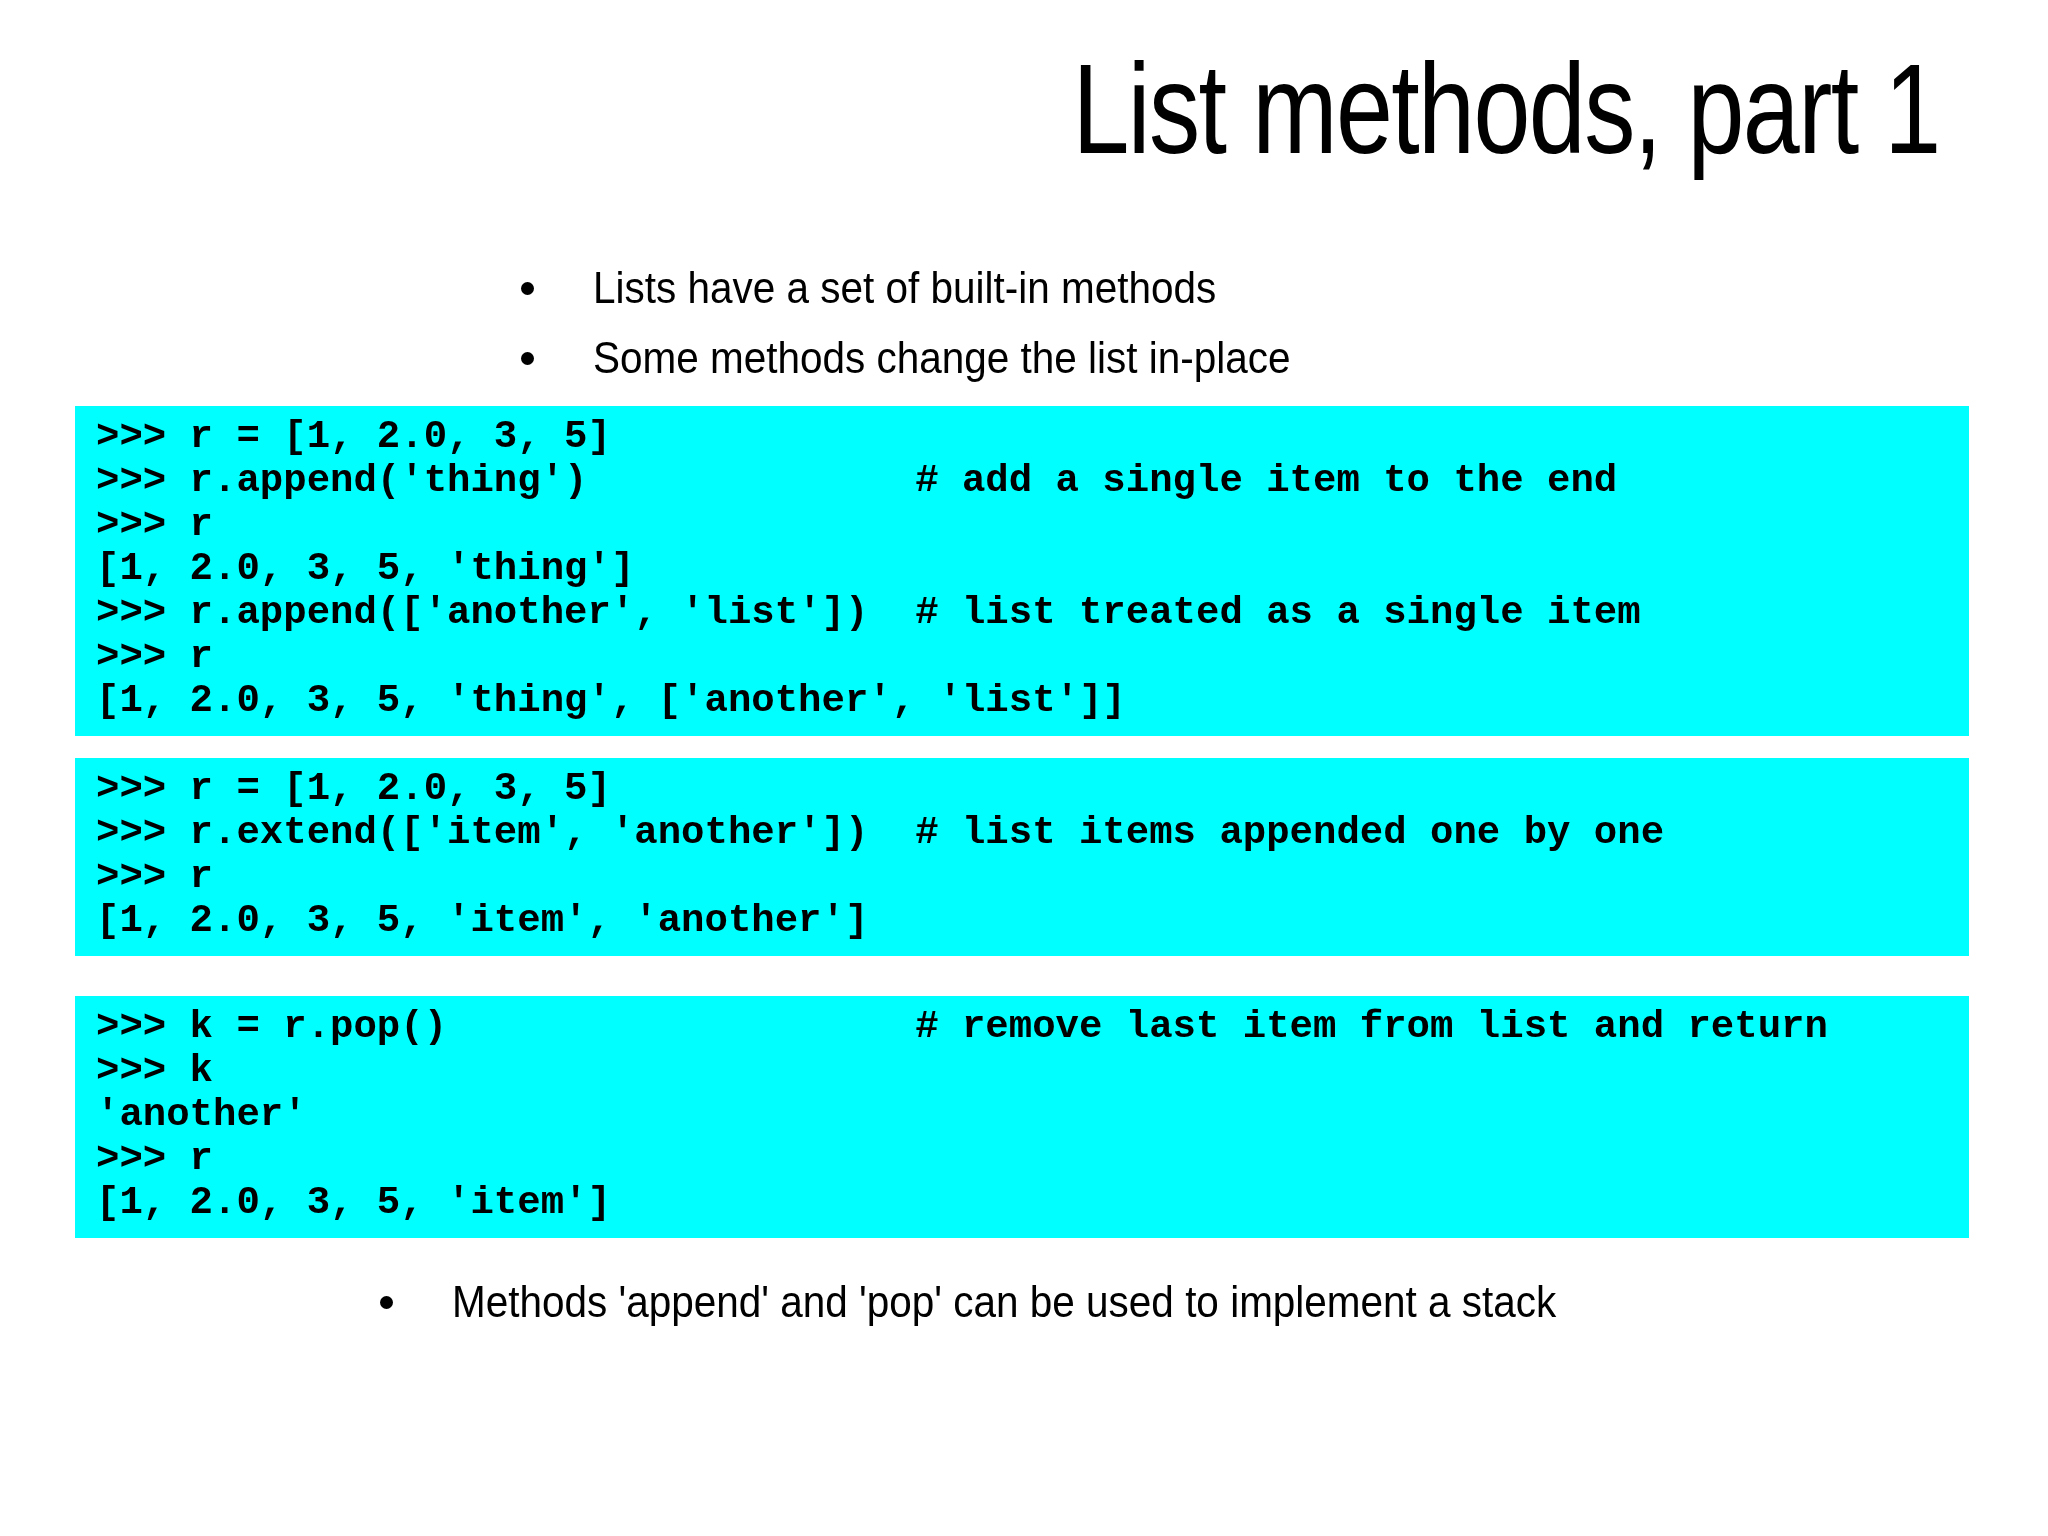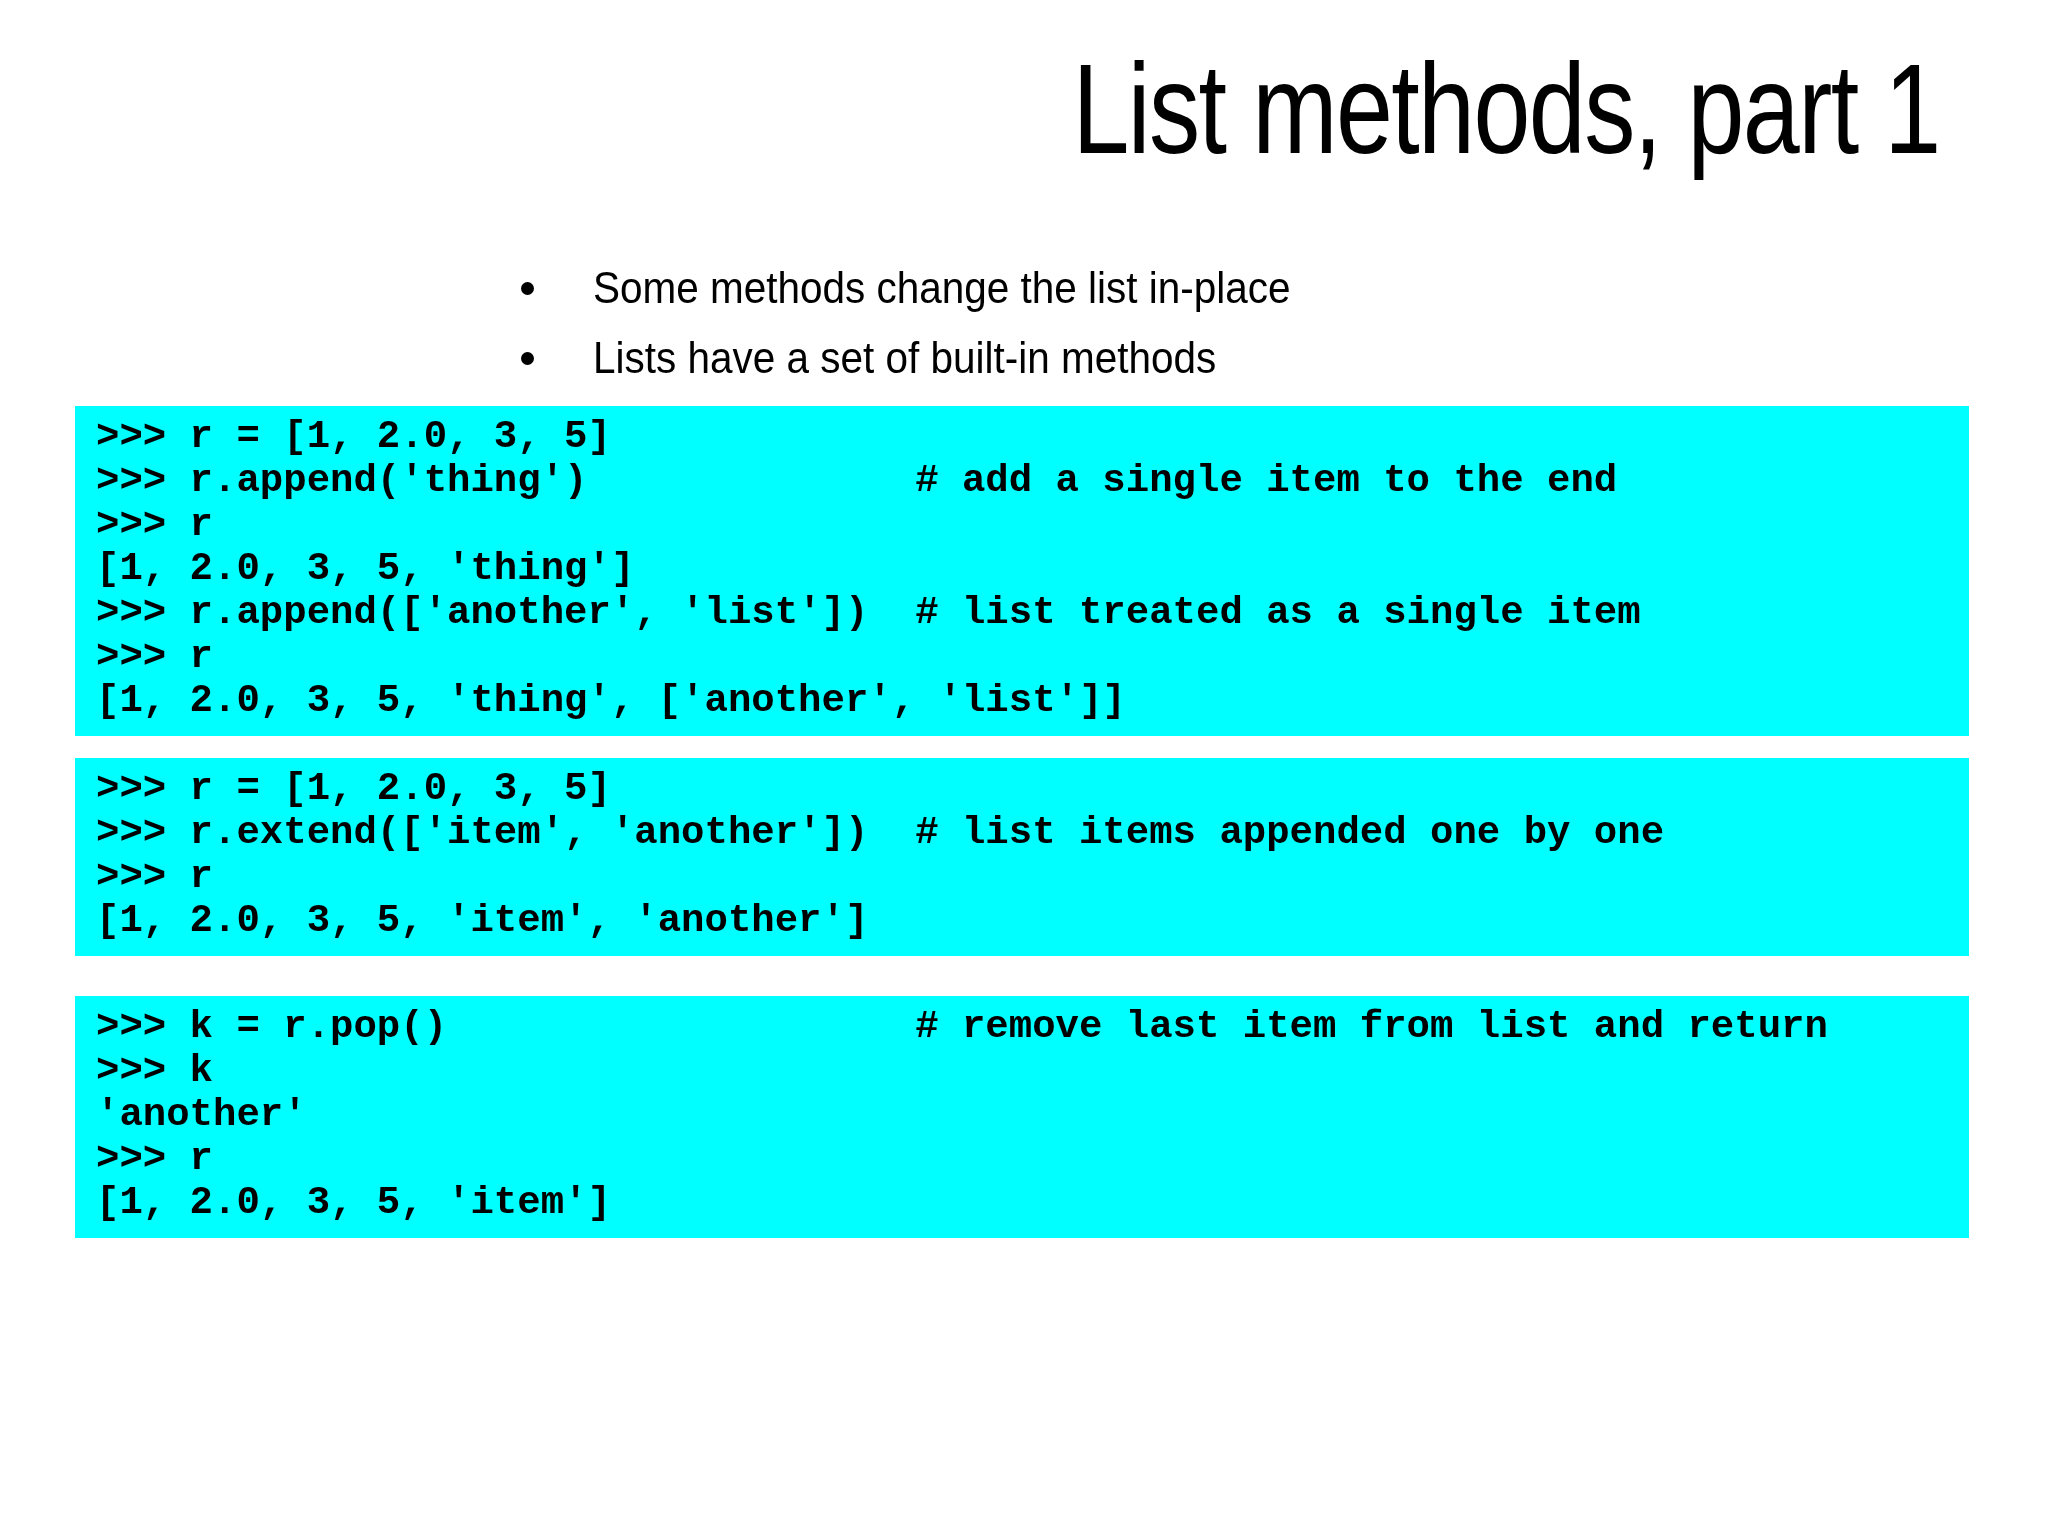--- a/index.html
+++ b/index.html
@@ -78,25 +78,25 @@
 </head>
 <body>
 
 <div class="slide" style="background: rgb(255, 255, 255); color: rgb(0, 0, 0);">
 
   <h1 class="title"><span class="title-text">List methods, part 1</span></h1>
 
   <div class="bullets-top">
     <div class="bullet-row">
       <span class="bullet-dot"></span>
-      <span class="bullet-text">Some methods change the list in-place</span>
+      <span class="bullet-text">Lists have a set of built-in methods</span>
     </div>
     <div class="bullet-row">
       <span class="bullet-dot"></span>
-      <span class="bullet-text">Lists have a set of built-in methods</span>
+      <span class="bullet-text">Some methods change the list in-place</span>
     </div>
   </div>
 
   <div class="code-block first" style="background: rgb(0, 255, 255);">
     <pre>&gt;&gt;&gt; r = [1, 2.0, 3, 5]
 &gt;&gt;&gt; r.append('thing')              # add a single item to the end
 &gt;&gt;&gt; r
 [1, 2.0, 3, 5, 'thing']
 &gt;&gt;&gt; r.append(['another', 'list'])  # list treated as a single item
 &gt;&gt;&gt; r
@@ -111,14 +111,20 @@
   </div>
 
   <div class="code-block third" style="background: rgb(0, 255, 255); margin-top: 40px;">
     <pre>&gt;&gt;&gt; k = r.pop()                    # remove last item from list and return
 &gt;&gt;&gt; k
 'another'
 &gt;&gt;&gt; r
 [1, 2.0, 3, 5, 'item']</pre>
   </div>
 
+  <div class="bullets-top bullet-bottom">
+    <div class="bullet-row">
+      <span class="bullet-dot"></span>
+      <span class="bullet-text">Methods 'append' and 'pop' can be used to implement a stack</span>
+    </div>
+  </div>
 
 </div>
 
 </body></html>

